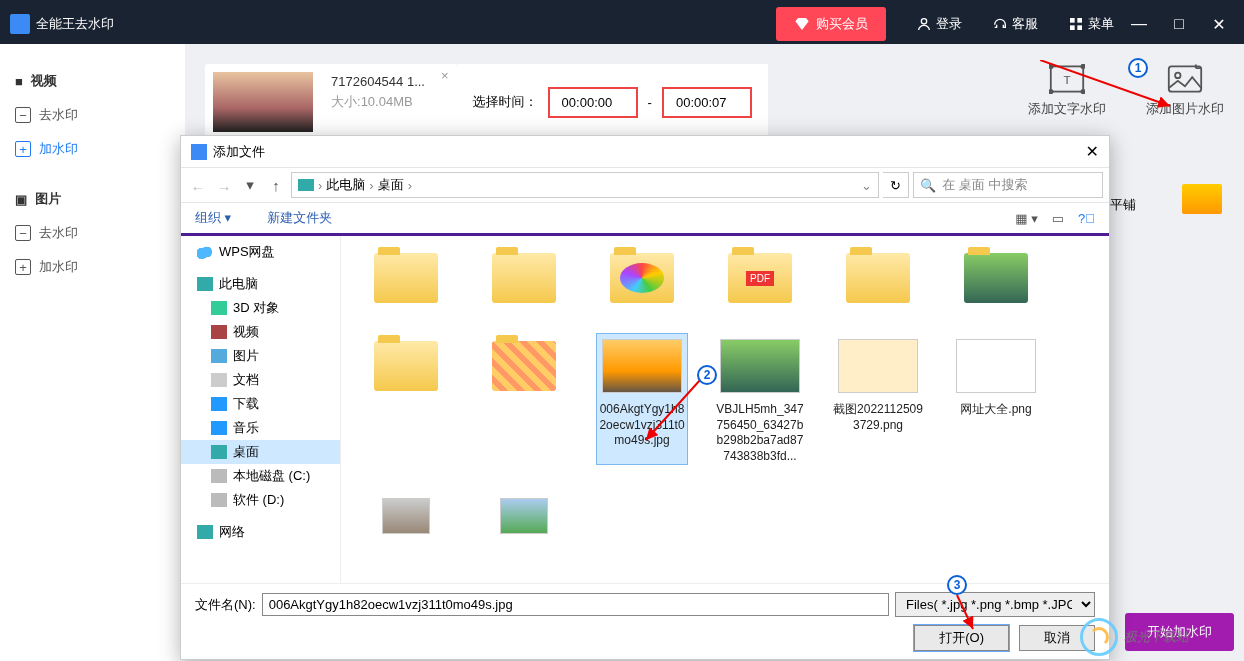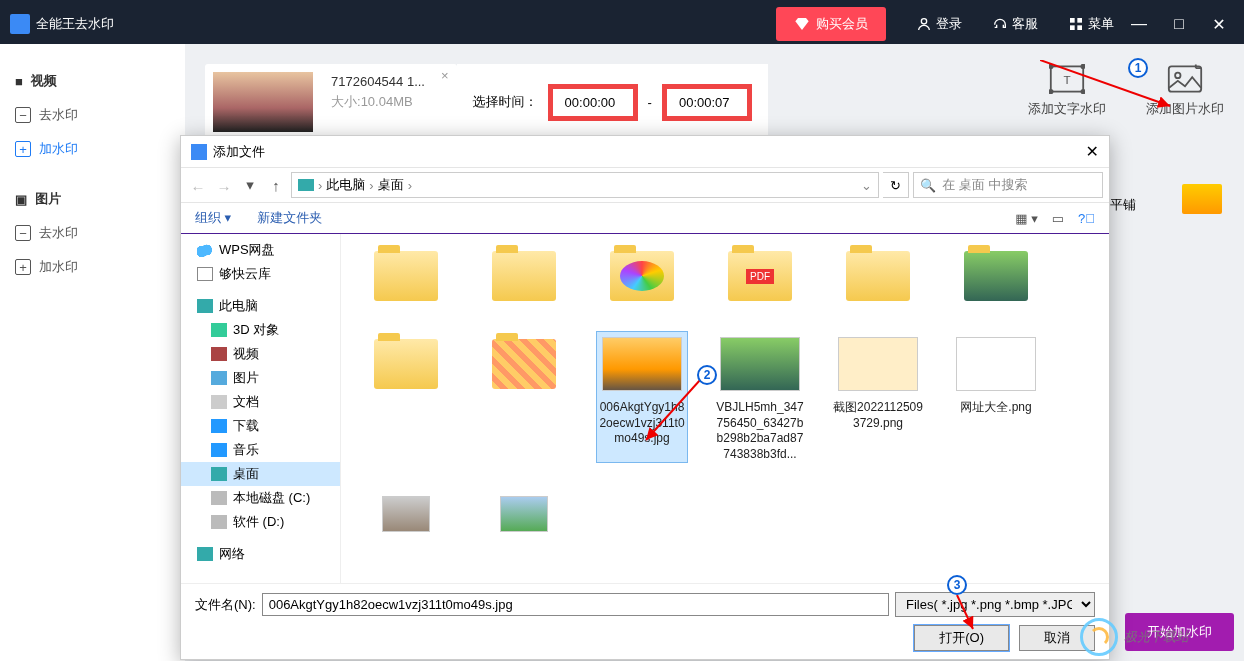--- a/index.html
+++ b/index.html
@@ -21,21 +21,21 @@
 .boxicon{width:16px;height:16px;border:1.5px solid currentColor;border-radius:2px;display:inline-flex;align-items:center;justify-content:center;font-size:13px;line-height:1}
 
 .main{position:absolute;left:185px;top:44px;right:0;bottom:0;background:#eef0f3;padding:20px}
 .videocard{background:#fff;border-radius:3px;display:flex;margin-bottom:0}
 .thumb{width:100px;height:60px;background:linear-gradient(180deg,#e8c4a0 0%, #a66 60%, #222 100%);margin:8px}
 .vinfo{padding:10px;flex:0 0 120px}
 .vinfo .name{color:#333;margin-bottom:4px}
 .vinfo .size{color:#999;font-size:12px}
 .closex{margin-left:auto;margin-right:8px;margin-top:4px;color:#999;cursor:pointer}
 .timebar{display:flex;align-items:center;gap:10px;padding:10px 16px;background:#fff;}
-.timebox{border:5px solid #ef4444;padding:6px 12px;width:90px}
+.timebox{border:2px solid #ef4444;padding:6px 12px;width:90px}
 .rightactions{position:absolute;right:20px;top:20px;display:flex;gap:40px;text-align:center}
 .ract{display:flex;flex-direction:column;align-items:center;gap:6px;cursor:pointer;color:#444}
 .ract svg{width:36px;height:30px}
 
 .rpanel{position:absolute;right:10px;top:140px;display:flex;flex-direction:row;gap:46px;align-items:flex-end;padding-right:6px}
 .rrow{display:flex;align-items:center;gap:6px}
 .rrow input.num{width:48px;border:1px solid #bbb;text-align:center;padding:3px}
 .radiolbl{display:flex;align-items:center;gap:4px}
 .thumb2{width:40px;height:30px;background:linear-gradient(#fc0,#f90);border-radius:2px;margin-right:6px}
 .startbtn{position:absolute;right:10px;bottom:10px;background:#a21caf;color:#fff;padding:10px 22px;border-radius:3px;cursor:pointer}
@@ -45,21 +45,21 @@
 .dlg-title .icn{width:16px;height:16px;background:#3b8af5;display:inline-block}
 .dlg-title .x{margin-left:auto;font-size:16px;cursor:pointer}
 .dlg-nav{display:flex;align-items:center;border-top:1px solid #e5e5e5;border-bottom:1px solid #e5e5e5;padding:4px 6px;gap:4px}
 .arrow{width:22px;text-align:center;color:#555;cursor:pointer;font-size:15px}
 .arrow.dis{color:#bbb}
 .crumb{flex:1;border:1px solid #ccc;display:flex;align-items:center;padding:3px 6px;gap:4px}
 .crumb .pc{width:16px;height:12px;background:#3aa;display:inline-block}
 .crumb .sep{color:#888}
 .refreshbtn{width:26px;height:26px;border:1px solid #ccc;border-left:none;display:flex;align-items:center;justify-content:center;cursor:pointer}
 .searchbox{width:190px;border:1px solid #ccc;padding:3px 6px;display:flex;align-items:center;gap:6px;color:#888}
-.dlg-tools{display:flex;align-items:center;padding:6px 14px;color:#2a5db0;gap:26px;border-bottom:1px solid #4c1d95}
+.dlg-tools{display:flex;align-items:center;padding:6px 14px;color:#2a5db0;gap:36px;border-bottom:3px solid #4c1d95}
 .dlg-tools .r{margin-left:auto;display:flex;gap:14px;align-items:center;color:#555}
 .dlg-body{flex:1;display:flex;overflow:hidden}
 .tree{width:160px;border-right:1px solid #eee;padding:4px 0;overflow:auto}
 .tnode{padding:3px 8px 3px 16px;display:flex;align-items:center;gap:6px;cursor:pointer;white-space:nowrap}
 .tnode.sel{background:#cde8ff}
 .tnode .ic{width:16px;height:14px;display:inline-block}
 .ic-cloud{background:radial-gradient(circle at 30% 60%,#4db8ff 40%,transparent 42%),radial-gradient(circle at 60% 50%,#4db8ff 45%,transparent 47%)}
 .ic-pc{background:linear-gradient(#3aa,#3aa)}
 .ic-3d{background:#3c9}
 .ic-vid{background:#a44}
@@ -272,24 +272,20 @@
       <span>▭</span>
       <span style="color:#1e7bf5">?⃝</span>
     </div>
   </div>
   <div class="dlg-body">
     <div class="tree">
       <div class="tnode">
           <span class="ic ic-cloud"></span>
           <span>WPS网盘</span>
         </div>
-      <div class="tnode">
-          <span class="ic" style="border:1px solid #888"></span>
-          <span>够快云库</span>
-        </div>
       <div style="height:8px"></div>
       <div class="tnode">
           <span class="ic ic-pc"></span>
           <span>此电脑</span>
         </div>
       <div class="tnode sub">
           <span class="ic ic-3d"></span>
           <span>3D 对象</span>
         </div>
       <div class="tnode sub">

